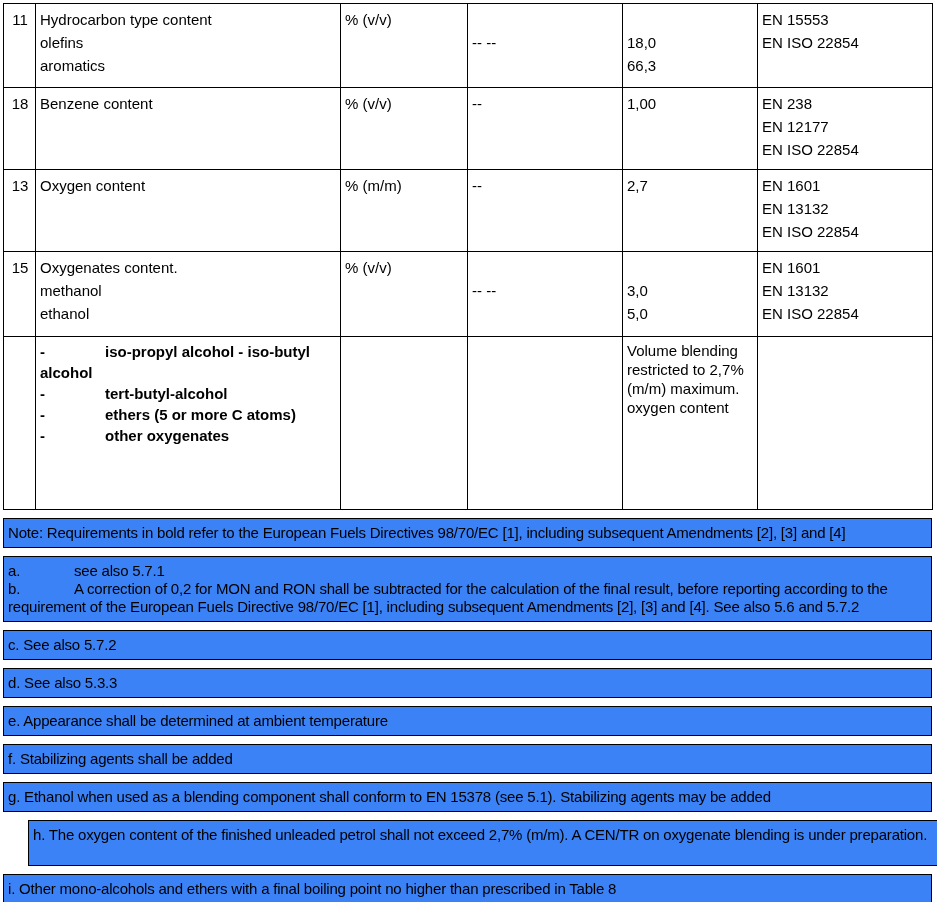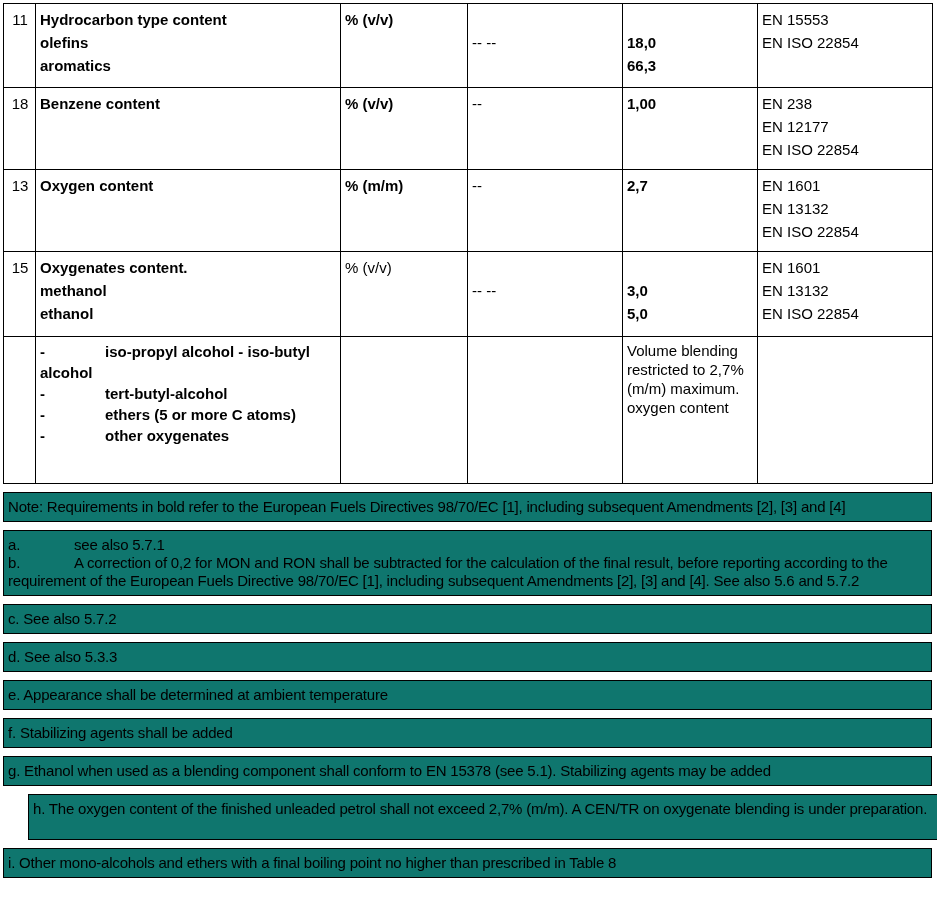--- a/index.html
+++ b/index.html
@@ -26,40 +26,40 @@
     border: 1px solid #000;
     vertical-align: top;
     padding: 4px 3px 2px 4px;
     font-size: 15px;
     line-height: 23px;
     overflow: hidden;
   }
   tr.r-main   { height: 82px; }
   tr.r-11     { height: 84px; }
   tr.r-14     { height: 85px; }
-  tr.r-oxy    { height: 147px; }
+  tr.r-oxy    { height: 173px; }
   .c-num  { text-align: center; padding-left: 0; padding-right: 8px; }
-  .b      { font-weight: bold; }
+  .b      { font-weight: normal; }
   .ln     { white-space: nowrap; }
   .sp     { height: 23px; }
   .item   { font-weight: bold; line-height: 21px; }
   .dash   { display: inline-block; width: 65px; font-weight: bold; }
   .volnote { line-height: 19px; }
   .notes-area { width: 929px; }
   .note-box {
     box-sizing: border-box;
     width: 929px;
     border: 1px solid #000;
     margin-top: 8px;
     padding: 5px 4px 5px 4px;
     font-size: 15px;
     line-height: 18px;
     letter-spacing: -0.2px;
     min-height: 30px;
-    background: #0f766e;
+    background: #3b82f6;
   }
   .note-box.two-line { min-height: 46px; margin-left: 25px; }
   .nlabel { display: inline-block; width: 66px; }
 </style>
 </head>
 <body>
 
 <div class="page">
 
   <table class="spec-table">

